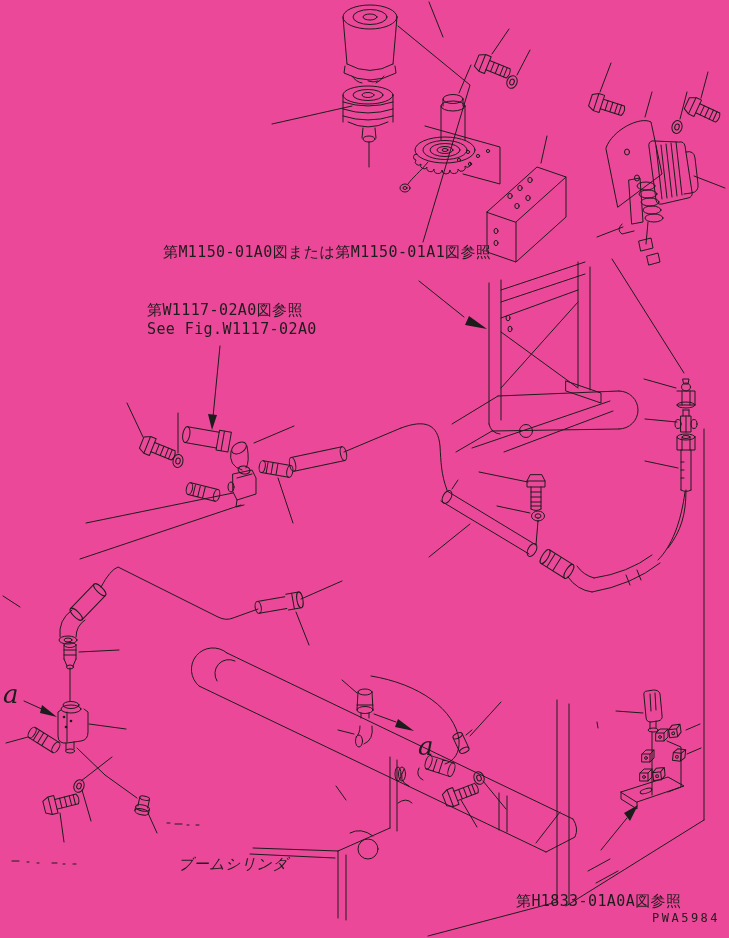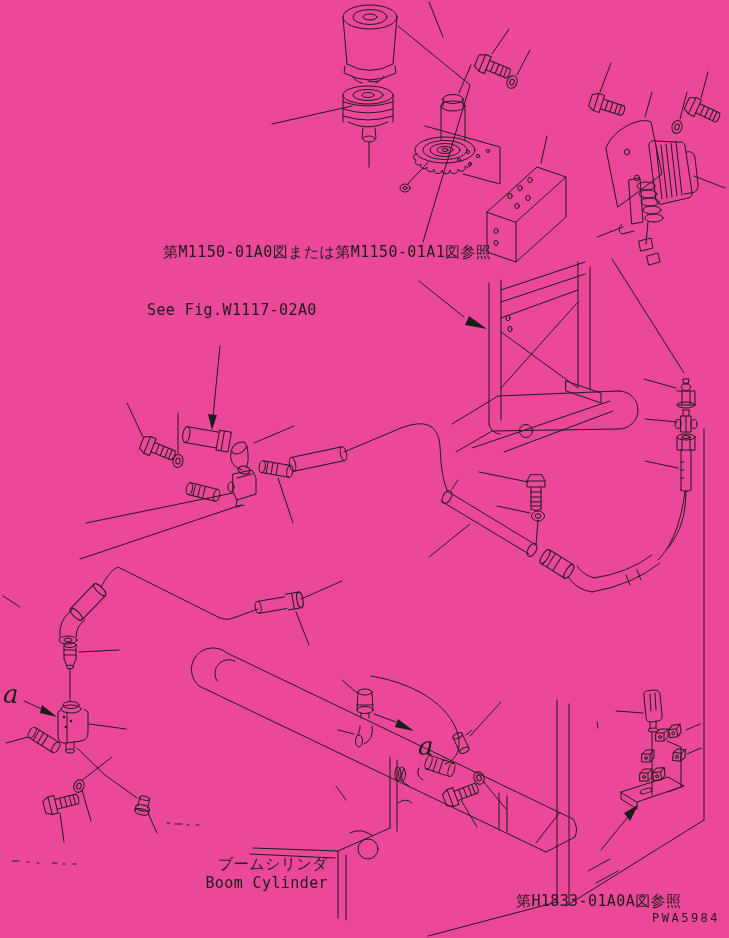--- a/index.html
+++ b/index.html
@@ -9,21 +9,21 @@
     font-family:"DejaVu Sans Mono","Liberation Mono",monospace;
   }
   svg.art { position:absolute; left:0; top:0; width:729px; height:938px; }
   .art path, .art ellipse, .art circle, .art rect, .art polyline {
     fill:none; stroke:#1c1c1c; stroke-width:1;
     stroke-linecap:round; stroke-linejoin:round;
   }
   .art .fill { fill:#1c1c1c; stroke:none; }
   .callout { position:absolute; font-size:15px; line-height:19px;
              letter-spacing:0.4px; white-space:nowrap; }
-  .callout.center { text-align:right; }
+  .callout.center { text-align:left;font-style:italic; }
   .marker-a { position:absolute; font-family:"DejaVu Serif","Liberation Serif",serif;
               font-style:italic; font-size:26px; line-height:26px; }
   .code { position:absolute; font-size:12px; letter-spacing:2.5px; }
 </style>
 </head>
 <body>
 
 <div class="stage">
 
 <svg class="art" viewBox="0 0 729 938">
@@ -389,26 +389,26 @@
     <path d="M601,850 L627,818"></path>
     <polygon class="fill" points="638,805 624,813 630,821"></polygon>
   </g>
 </svg>
 
   <div class="callout" style="left:163px; top:243px">
     <div>第M1150-01A0図または第M1150-01A1図参照</div>
   </div>
 
   <div class="callout" style="left:147px; top:301px">
+    <div>第W1117-02A0図参照</div>
     <div>See Fig.W1117-02A0</div>
   </div>
 
   <div class="callout center" style="left:178px; top:855px; width:150px">
     <div>ブームシリンダ</div>
-    <div>Boom Cylinder</div>
   </div>
 
   <div class="callout" style="left:516px; top:892px">
     <div>第H1833-01A0A図参照</div>
   </div>
 
   <div class="marker-a" style="left:3px; top:681px">a</div>
 
   <div class="marker-a" style="left:418px; top:733px">a</div>
 

